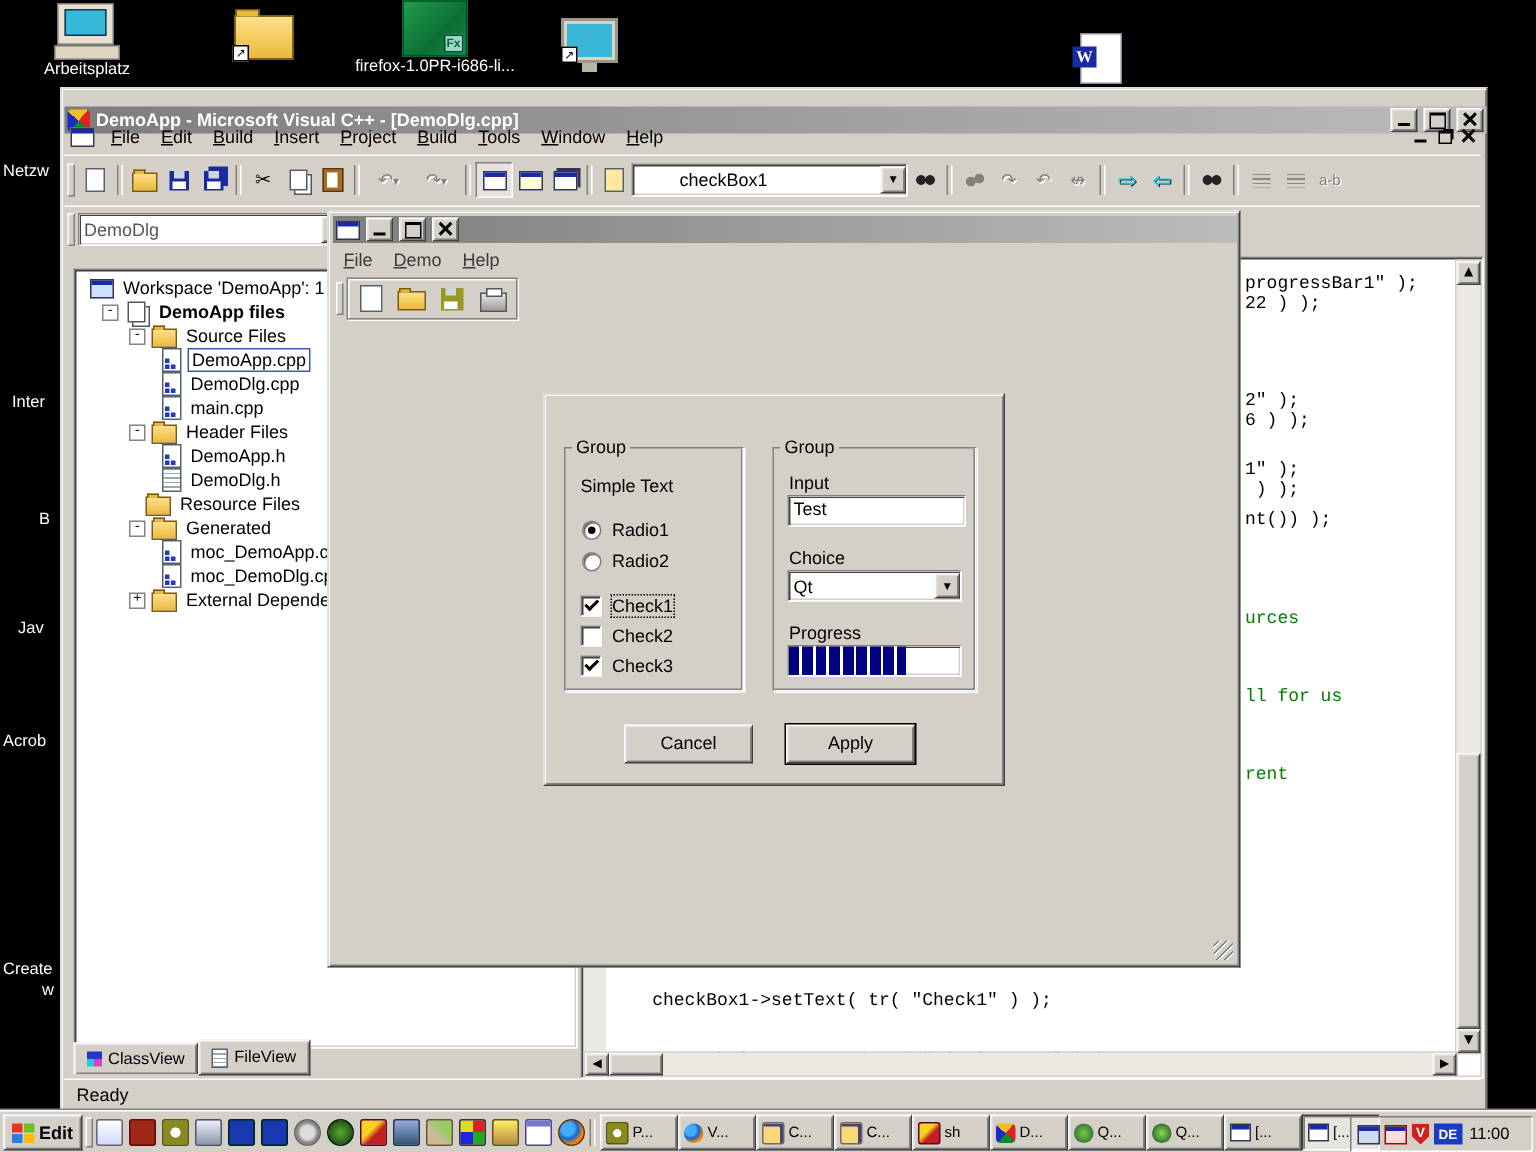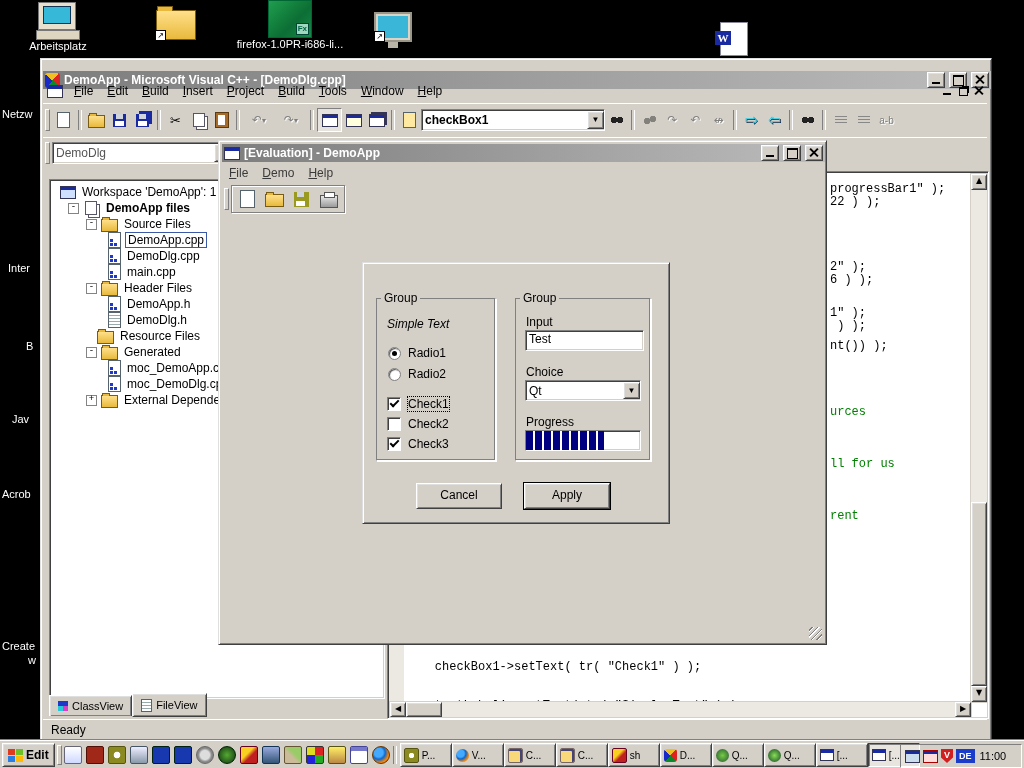--- a/index.html
+++ b/index.html
@@ -233,21 +233,21 @@
           <span class="winico" style="background:#ffd;"></span>
         </span>
       <span class="tico">
           <span class="winico" style="box-shadow:2px -2px 0 #335;"></span>
         </span>
       <span class="tb-sep"></span>
       <span class="tico">
           <span class="page" style="background:#ffe9a0;"></span>
         </span>
       <span class="sunken" style="width:182px;height:20px;display:flex;align-items:center;">
-        <span style="flex:1;padding:0 3px;font-weight:bold;">checkBox1</span>
+        <span style="flex:1;padding:0 3px;font-weight:normal;margin-left:28px;">checkBox1</span>
         <span class="btn" style="width:15px;height:16px;font-size:8px;text-align:center;line-height:16px;">▼</span>
       </span>
       <span class="tico">
           <span class="bino"></span>
         </span>
       <span class="tb-sep"></span>
       <span class="tico dis">
           <span class="bino" style="opacity:.45;transform:rotate(-20deg);"></span>
         </span>
       <span class="tico dis">
@@ -405,21 +405,20 @@
     </div>
 
     <div class="a" style="left:2px;top:660px;width:944px;height:20px;border-top:1px solid #fff;display:flex;align-items:center;">
       <span style="padding-left:8px;">Ready</span>
     </div>
   </div>
 
   <div class="a raised" style="left:218px;top:140px;width:607px;height:503px;z-index:3;">
     <div class="a title-inactive" style="left:3px;top:3px;width:599px;height:18px;">
       <span class="winico"></span>
-      <span style="flex:1;">[Evaluation] - DemoApp</span>
       <span class="tbtn btn">
           <span class="g-min"></span>
         </span>
       <span class="tbtn btn">
           <span class="g-max"></span>
         </span>
       <span class="tbtn btn">
           <span class="g-x"></span>
         </span>
     </div>
@@ -446,21 +445,21 @@
       </span>
     </div>
     <div class="a resize-grip" style="right:4px;bottom:4px;"></div>
   </div>
 
   <div class="a raised" style="left:362px;top:262px;width:306px;height:260px;z-index:4;">
 
     <fieldset class="a" style="left:13px;top:28px;width:118px;height:168px;border:1px solid;border-color:#808080 #fff #fff #808080;box-shadow:inset -1px -1px 0 #808080, 1px 1px 0 #fff;margin:0;padding:0;">
       <legend style="font-size:12px;padding:0 3px;margin-left:4px;">Group</legend>
     </fieldset>
-    <div class="a" style="left:24px;top:54px;font-style:italic;">Simple Text</div>
+    <div class="a" style="left:24px;top:54px;">Simple Text</div>
     <div class="a ctl-row" style="left:25px;top:83px;">
       <span class="radio on"></span>
       <span>Radio1</span>
     </div>
     <div class="a ctl-row" style="left:25px;top:104px;">
       <span class="radio"></span>
       <span>Radio2</span>
     </div>
     <div class="a ctl-row" style="left:24px;top:134px;">
       <span class="cb on"></span>

